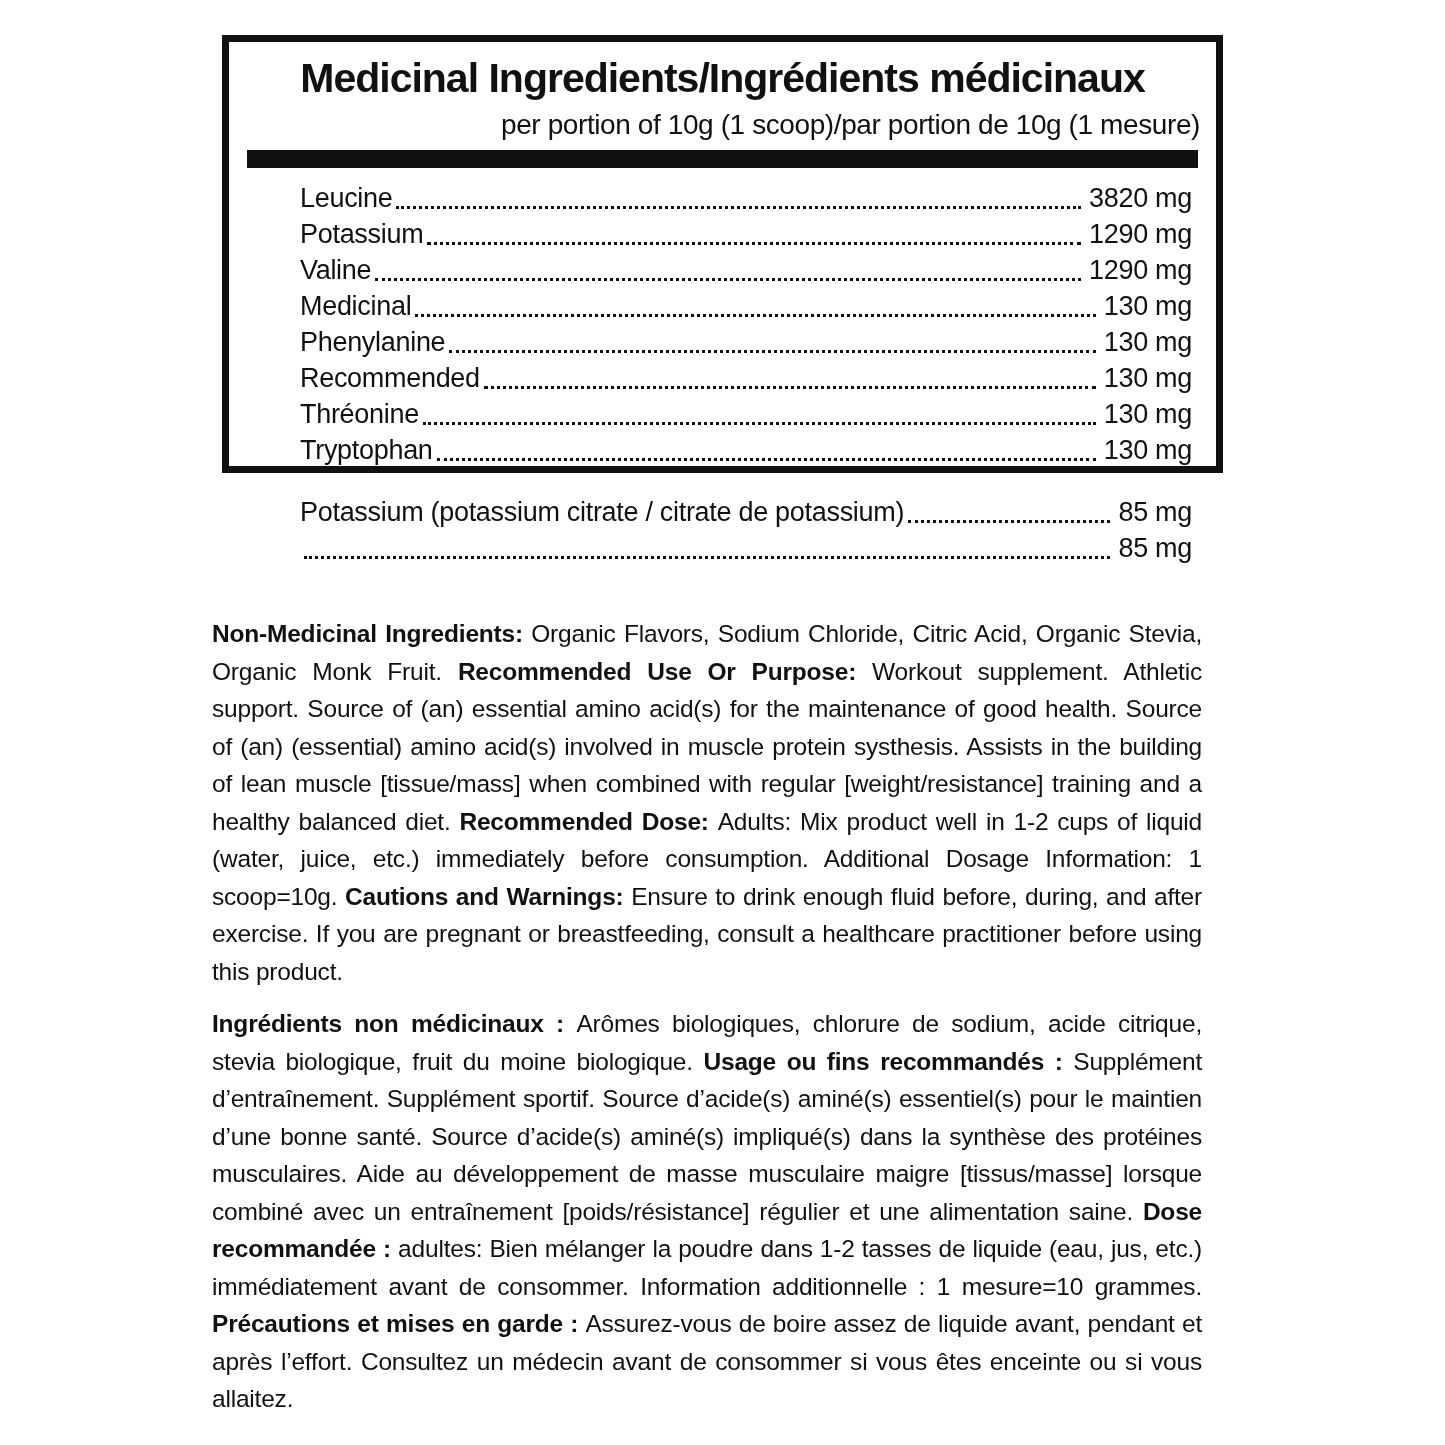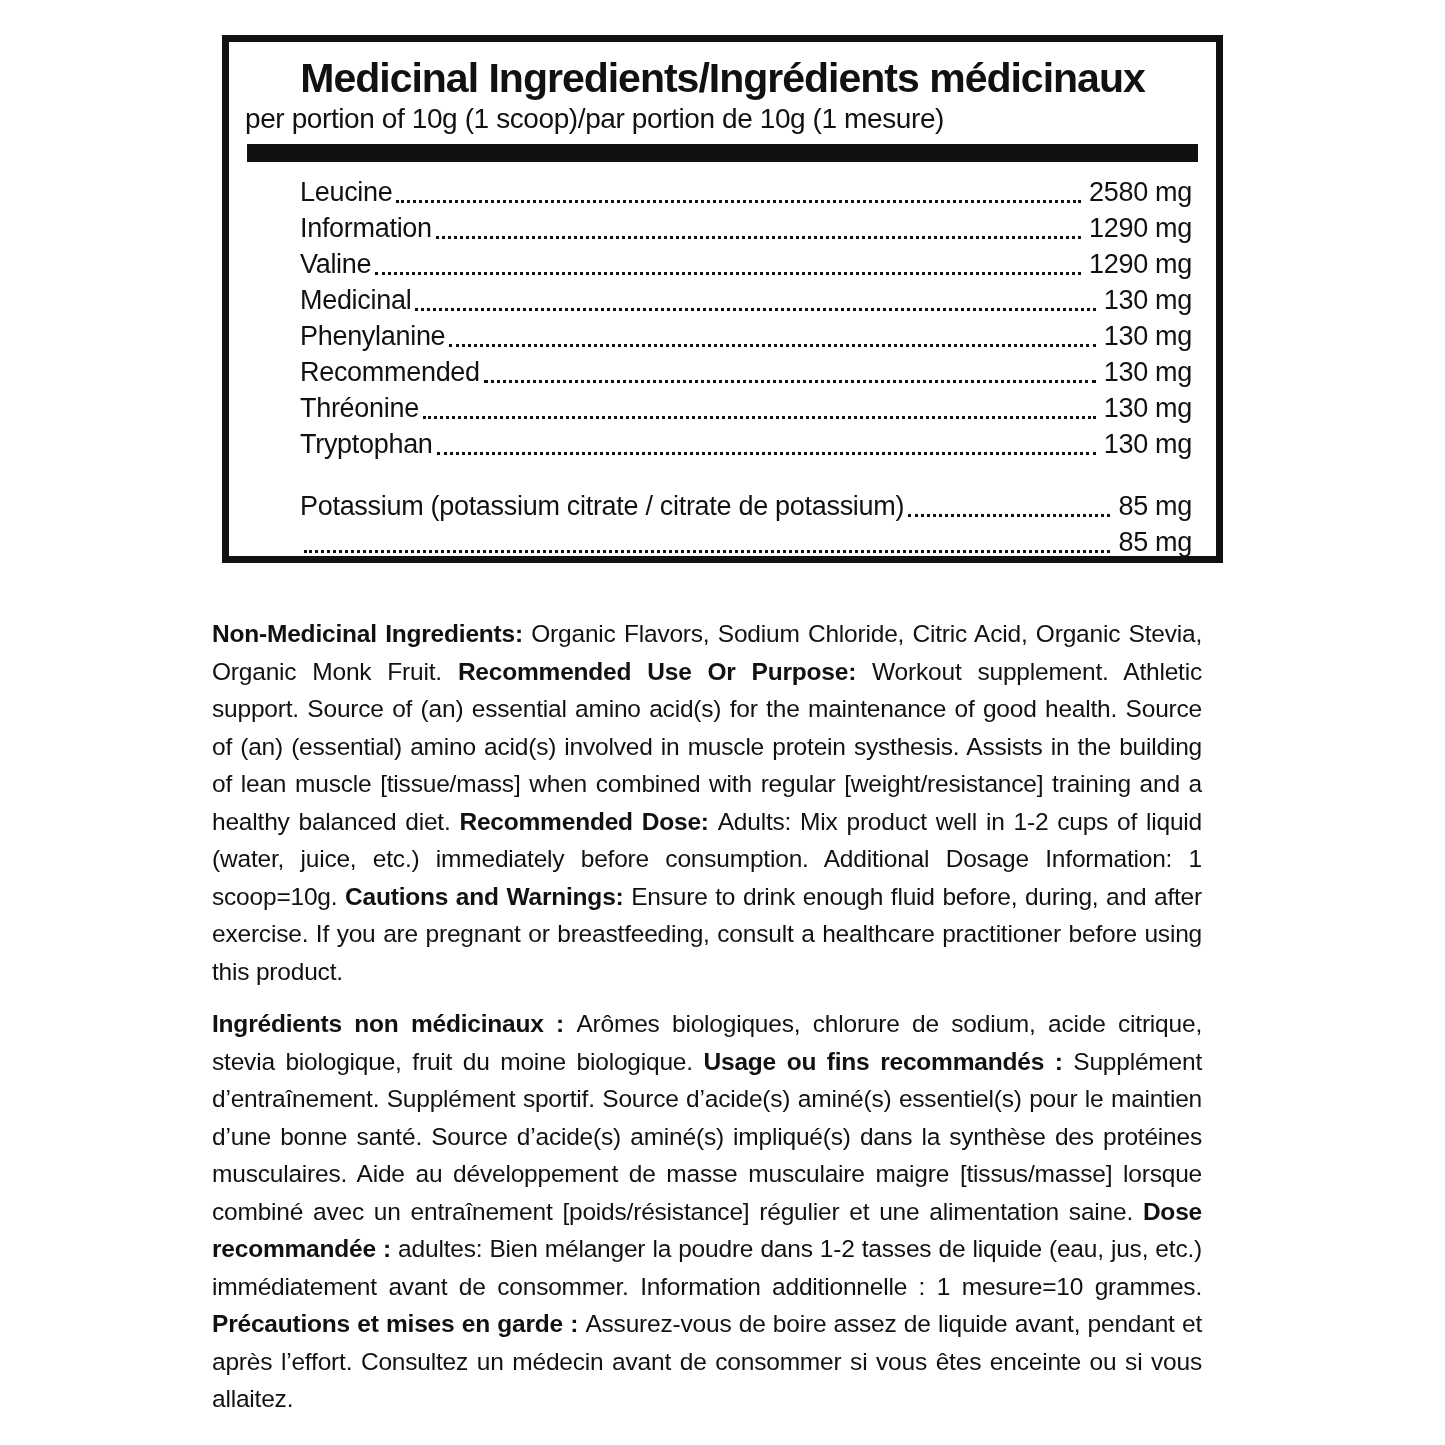--- a/index.html
+++ b/index.html
@@ -16,39 +16,39 @@
     width: 1445px;
     height: 1445px;
     position: relative;
   }
   
   .panel-box {
     position: absolute;
     left: 222px;
     top: 35px;
     width: 1001px;
-    height: 528px;
+    height: 438px;
     border: 7px solid #111111;
     background: #ffffff;
     padding: 10px 16px 8px 16px;
   }
   .panel-title {
     text-align: center;
     font-weight: bold;
     font-size: 41px;
     letter-spacing: -1px;
     line-height: 48px;
     margin-top: 2px;
   }
   .panel-subtitle {
-    text-align: left;
+    text-align: right;
     font-size: 28px;
     letter-spacing: -0.4px;
     line-height: 34px;
-    margin-top: 0;
+    margin-top: 6px;
   }
   .divider-bar {
     height: 18px;
     background: #111111;
     margin: 8px 2px 10px 2px;
   }
   .ing-table {
     padding: 2px 8px 0 10px;
   }
   .ing-row {
@@ -94,24 +94,24 @@
 
   <div class="panel-box">
     <div class="panel-title">Medicinal Ingredients/Ingrédients médicinaux</div>
     <div class="panel-subtitle">per portion of 10g (1 scoop)/par portion de 10g (1 mesure)</div>
     <div class="divider-bar"></div>
 
     <div class="ing-table">
       <div class="ing-row">
         <span class="ing-name">Leucine</span>
         <span class="dot-leader"></span>
-        <span class="ing-amount">2580 mg</span>
+        <span class="ing-amount">3820 mg</span>
       </div>
       <div class="ing-row">
-        <span class="ing-name">Information</span>
+        <span class="ing-name">Potassium</span>
         <span class="dot-leader"></span>
         <span class="ing-amount">1290 mg</span>
       </div>
       <div class="ing-row">
         <span class="ing-name">Valine</span>
         <span class="dot-leader"></span>
         <span class="ing-amount">1290 mg</span>
       </div>
       <div class="ing-row">
         <span class="ing-name">Medicinal</span>

